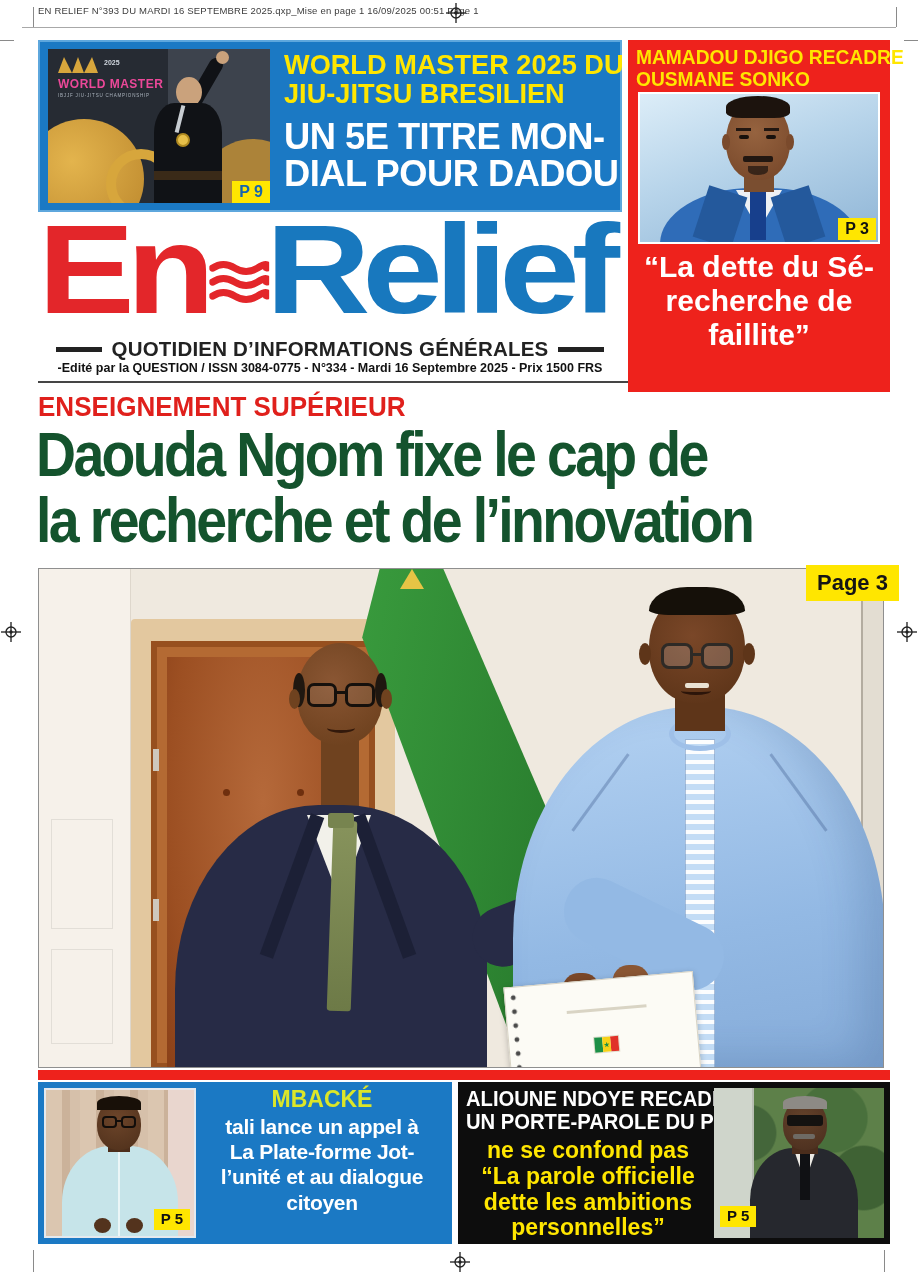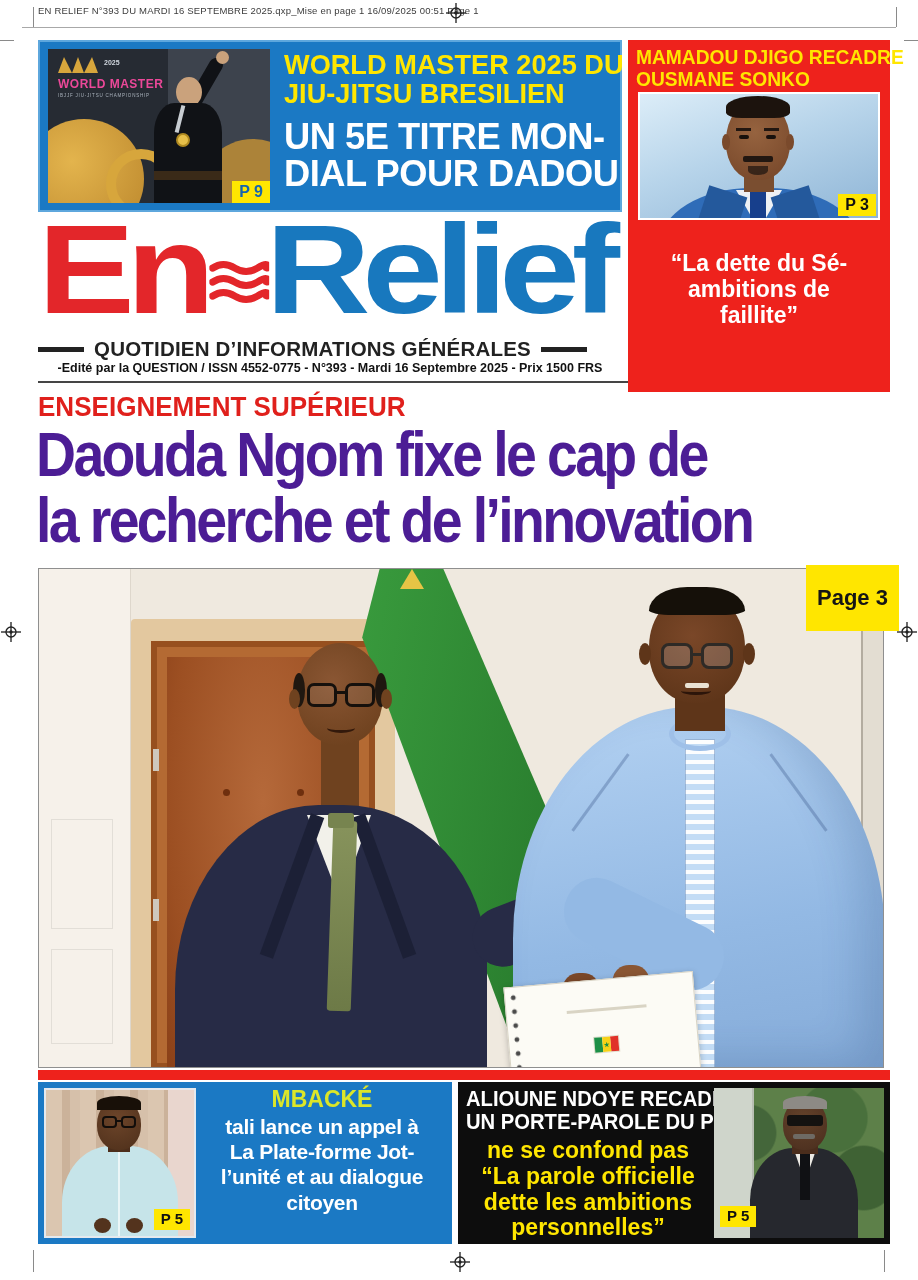--- a/index.html
+++ b/index.html
@@ -18,38 +18,38 @@
   .box-blue{background:#1b79c4;}
   .wmbox{left:38px;top:40px;width:584px;height:172px;border:2px solid #5ea7dd;}
   .wm-photo{left:8px;top:7px;width:222px;height:154px;background:#262b33;overflow:hidden;}
   .badge{background:#ffe600;font-weight:bold;line-height:1.25;padding:1px 7px;}
   .wm-kicker{color:#ffe600;font-weight:bold;font-size:28px;line-height:1.05;transform:scaleX(.97);transform-origin:left top;}
   .wm-title{color:#fff;font-weight:bold;font-size:37px;line-height:1.0;letter-spacing:-.5px;transform:scaleX(.98);transform-origin:left top;}
   
   .box-red{background:#ee221c;}
   .djbox{left:628px;top:40px;width:262px;height:352px;z-index:2;}
   .dj-kicker{color:#ffe600;font-weight:bold;font-size:20px;line-height:1.12;transform:scaleX(.96);transform-origin:left top;}
-  .dj-photo{left:10px;top:52px;width:242px;height:128px;border:2px solid #fff;background:linear-gradient(160deg,#dcedf8 0%,#b7d4ea 45%,#8fb5d6 100%);overflow:hidden;}
-  .dj-quote{left:0;top:210px;width:100%;text-align:center;color:#fff;font-weight:bold;font-size:23px;line-height:1.13;}
+  .dj-photo{left:10px;top:52px;width:242px;height:152px;border:2px solid #fff;background:linear-gradient(160deg,#dcedf8 0%,#b7d4ea 45%,#8fb5d6 100%);overflow:hidden;}
+  .dj-quote{left:0;top:210px;width:100%;text-align:center;color:#fff;font-weight:bold;font-size:30px;line-height:1.13;}
   
   .logo-row{left:38px;top:212px;width:584px;height:122px;display:flex;align-items:flex-start;transform:scaleX(1.15);transform-origin:left top;}
   .logo-en{font-size:126px;line-height:.92;font-weight:bold;color:#e3262a;letter-spacing:-7px;}
   .logo-relief{font-size:126px;line-height:.92;font-weight:bold;color:#1878be;letter-spacing:-7px;margin-left:-3px;}
-  .tagline{left:38px;top:337px;width:584px;display:flex;align-items:center;gap:10px;}
+  .tagline{left:38px;top:337px;width:584px;display:flex;align-items:center;justify-content:center;gap:10px;}
   .tagline .txt{font-weight:bold;font-size:20.5px;color:#222;letter-spacing:.2px;}
   .dash{width:46px;height:5px;background:#222;}
   .edition{left:38px;top:361px;width:584px;text-align:center;font-weight:bold;font-size:12.5px;color:#111;}
   .mastrule{left:38px;top:381px;width:852px;height:2px;background:#454545;z-index:1;}
   
   .lead-kicker{left:38px;top:391px;color:#e0201c;font-weight:bold;font-size:28px;transform:scaleX(.93);transform-origin:left top;}
-  .headline{left:36px;top:421px;color:#4c1d95;font-weight:bold;font-size:63px;line-height:66px;letter-spacing:-3px;}
+  .headline{left:36px;top:421px;color:#14532d;font-weight:bold;font-size:63px;line-height:66px;letter-spacing:-3px;}
   .headline .ln{display:block;transform:scaleX(.88);transform-origin:left top;white-space:nowrap;}
   
   .main-photo{left:38px;top:568px;width:846px;height:500px;border:1px solid #8f8f8f;background:#efe9df;overflow:hidden;z-index:1;}
-  .page-badge{left:806px;top:565px;font-size:22px;padding:19px 11px;color:#151515;z-index:3;}
+  .page-badge{left:806px;top:565px;font-size:22px;padding:4px 11px;color:#151515;z-index:3;}
   .redbar{left:38px;top:1070px;width:852px;height:10px;background:#ee221c;}
   
   .mbbox{left:38px;top:1082px;width:414px;height:162px;}
   .mb-photo{left:6px;top:6px;width:152px;height:150px;border:2px solid #e4e9ee;overflow:hidden;
     background:repeating-linear-gradient(90deg,#dbc6b0 0 16px,#cbb29a 16px 24px,#d6c0aa 24px 34px);}
   .mb-kicker{left:158px;top:4px;width:252px;text-align:center;color:#dce629;font-weight:bold;font-size:23px;}
   .mb-title{left:158px;top:32px;width:252px;text-align:center;color:#fff;font-weight:bold;font-size:21px;line-height:1.2;letter-spacing:-.3px;}
   .anbox{left:458px;top:1082px;width:432px;height:162px;background:#0d0d0d;}
   .an-kicker{left:8px;top:6px;color:#fff;font-weight:bold;font-size:21.5px;line-height:1.08;transform:scaleX(.94);transform-origin:left top;}
   .an-quote{left:0;top:56px;width:260px;text-align:center;color:#ffe600;font-weight:bold;font-size:23px;line-height:1.12;}
@@ -147,42 +147,42 @@
       <div class="abs" style="left:96px;top:34px;width:15px;height:3px;background:#221711;"></div>
       <div class="abs" style="left:124px;top:34px;width:15px;height:3px;background:#221711;"></div>
       <div class="abs" style="left:99px;top:41px;width:10px;height:4px;background:#17100c;border-radius:2px;"></div>
       <div class="abs" style="left:126px;top:41px;width:10px;height:4px;background:#17100c;border-radius:2px;"></div>
       <div class="abs" style="left:103px;top:62px;width:30px;height:6px;background:#221711;border-radius:2px;"></div>
       <div class="abs" style="left:108px;top:72px;width:20px;height:9px;background:rgba(34,23,17,.75);border-radius:0 0 50% 50%;"></div>
       <div class="abs badge" style="right:2px;bottom:2px;color:#111;font-size:16px;">P 3</div>
     </div>
     <div class="abs dj-quote">
       <div>“La dette du Sé-</div>
-      <div>ambitions de</div>
+      <div>recherche de</div>
       <div>faillite”</div>
     </div>
   </div>
 
   <div class="abs logo-row">
     <span class="logo-en">En</span>
     <span style="margin:48px 0 0 2px;">
       <svg width="52" height="44" viewBox="0 0 52 44" fill="none" stroke="#e3262a" stroke-width="7" stroke-linecap="round">
         <path d="M3 8 Q12 1 22 8 T42 8 T50 8"></path>
         <path d="M3 22 Q12 15 22 22 T42 22 T50 22"></path>
         <path d="M3 36 Q12 29 22 36 T42 36 T50 36"></path>
       </svg>
     </span>
     <span class="logo-relief">Relief</span>
   </div>
   <div class="abs tagline">
     <span class="dash"></span>
     <span class="txt nw">QUOTIDIEN D’INFORMATIONS GÉNÉRALES</span>
     <span class="dash"></span>
   </div>
-  <div class="abs edition nw">-Edité par la QUESTION / ISSN 4552-0775 - N°393 - Mardi 16 Septembre 2025 - Prix 1500 FRS</div>
+  <div class="abs edition nw">-Edité par la QUESTION / ISSN 3084-0775 - N°334 - Mardi 16 Septembre 2025 - Prix 1500 FRS</div>
   <div class="abs mastrule"></div>
 
   <div class="abs lead-kicker nw">ENSEIGNEMENT SUPÉRIEUR</div>
   <div class="abs headline">
     <span class="ln">Daouda Ngom fixe le cap de</span>
     <span class="ln">la recherche et de l’innovation</span>
   </div>
 
   <div class="abs main-photo">
     <div class="abs" style="left:822px;top:0;width:2px;height:500px;background:#b3aca0;"></div>

